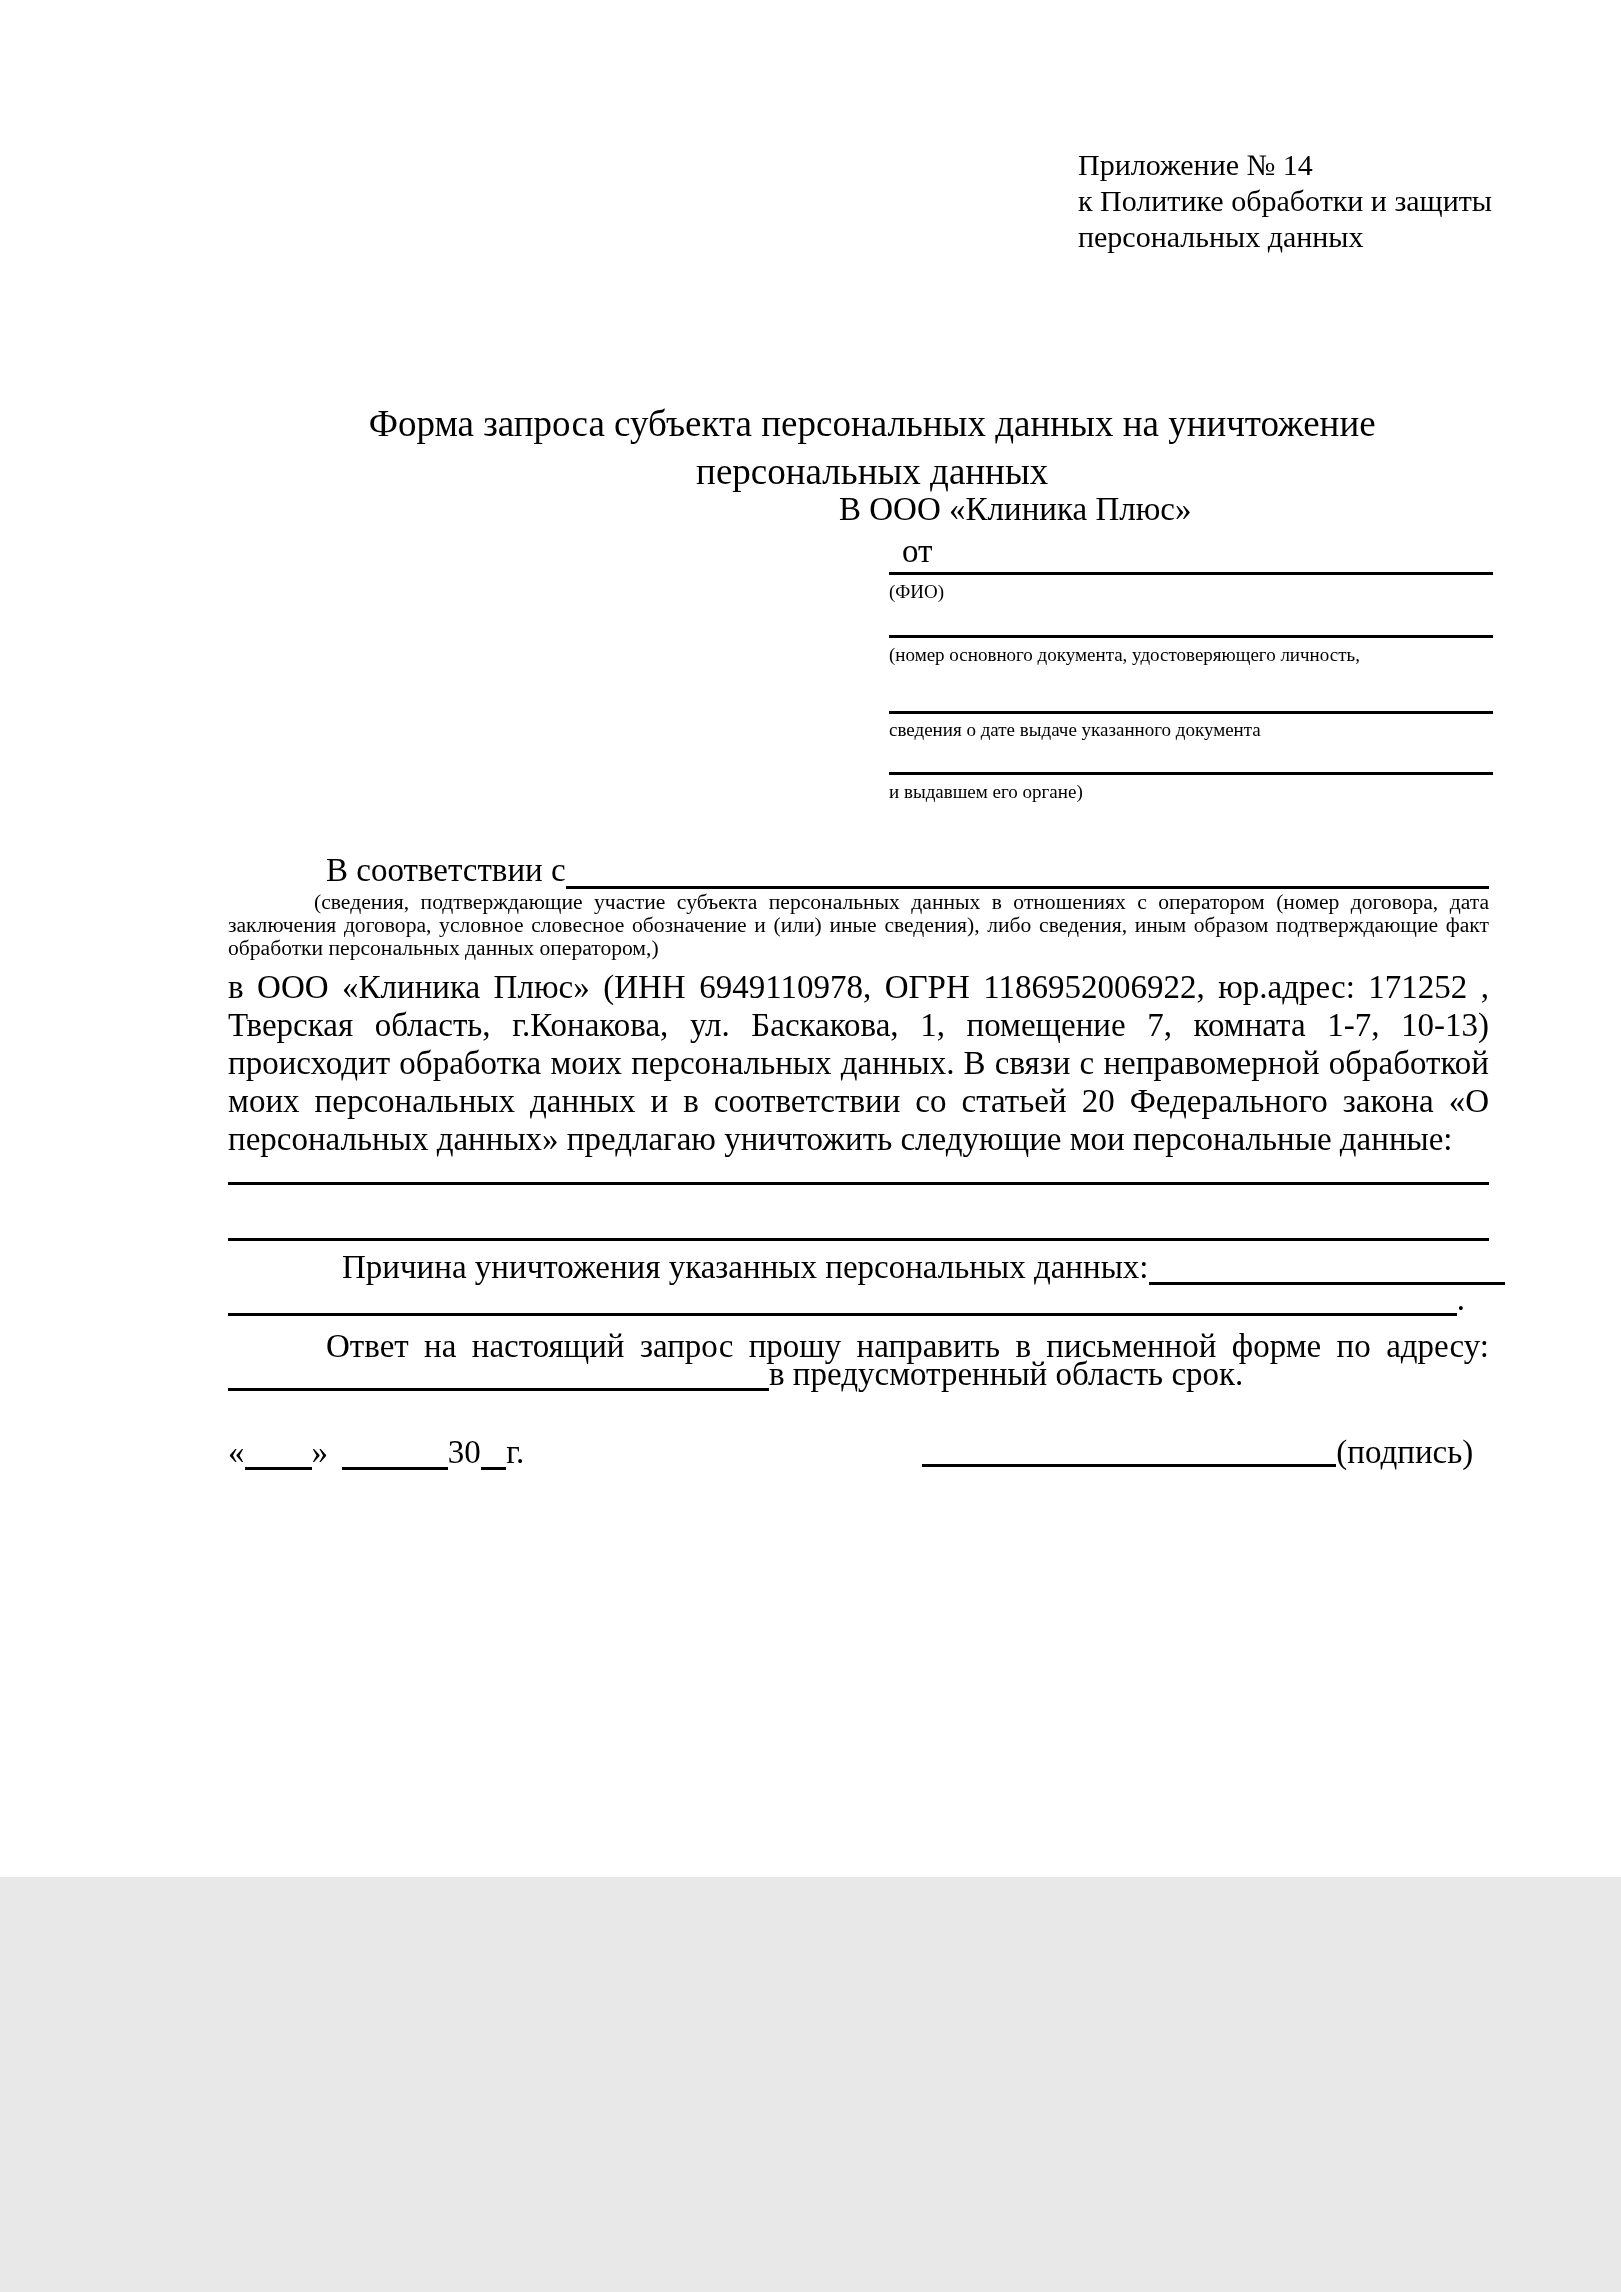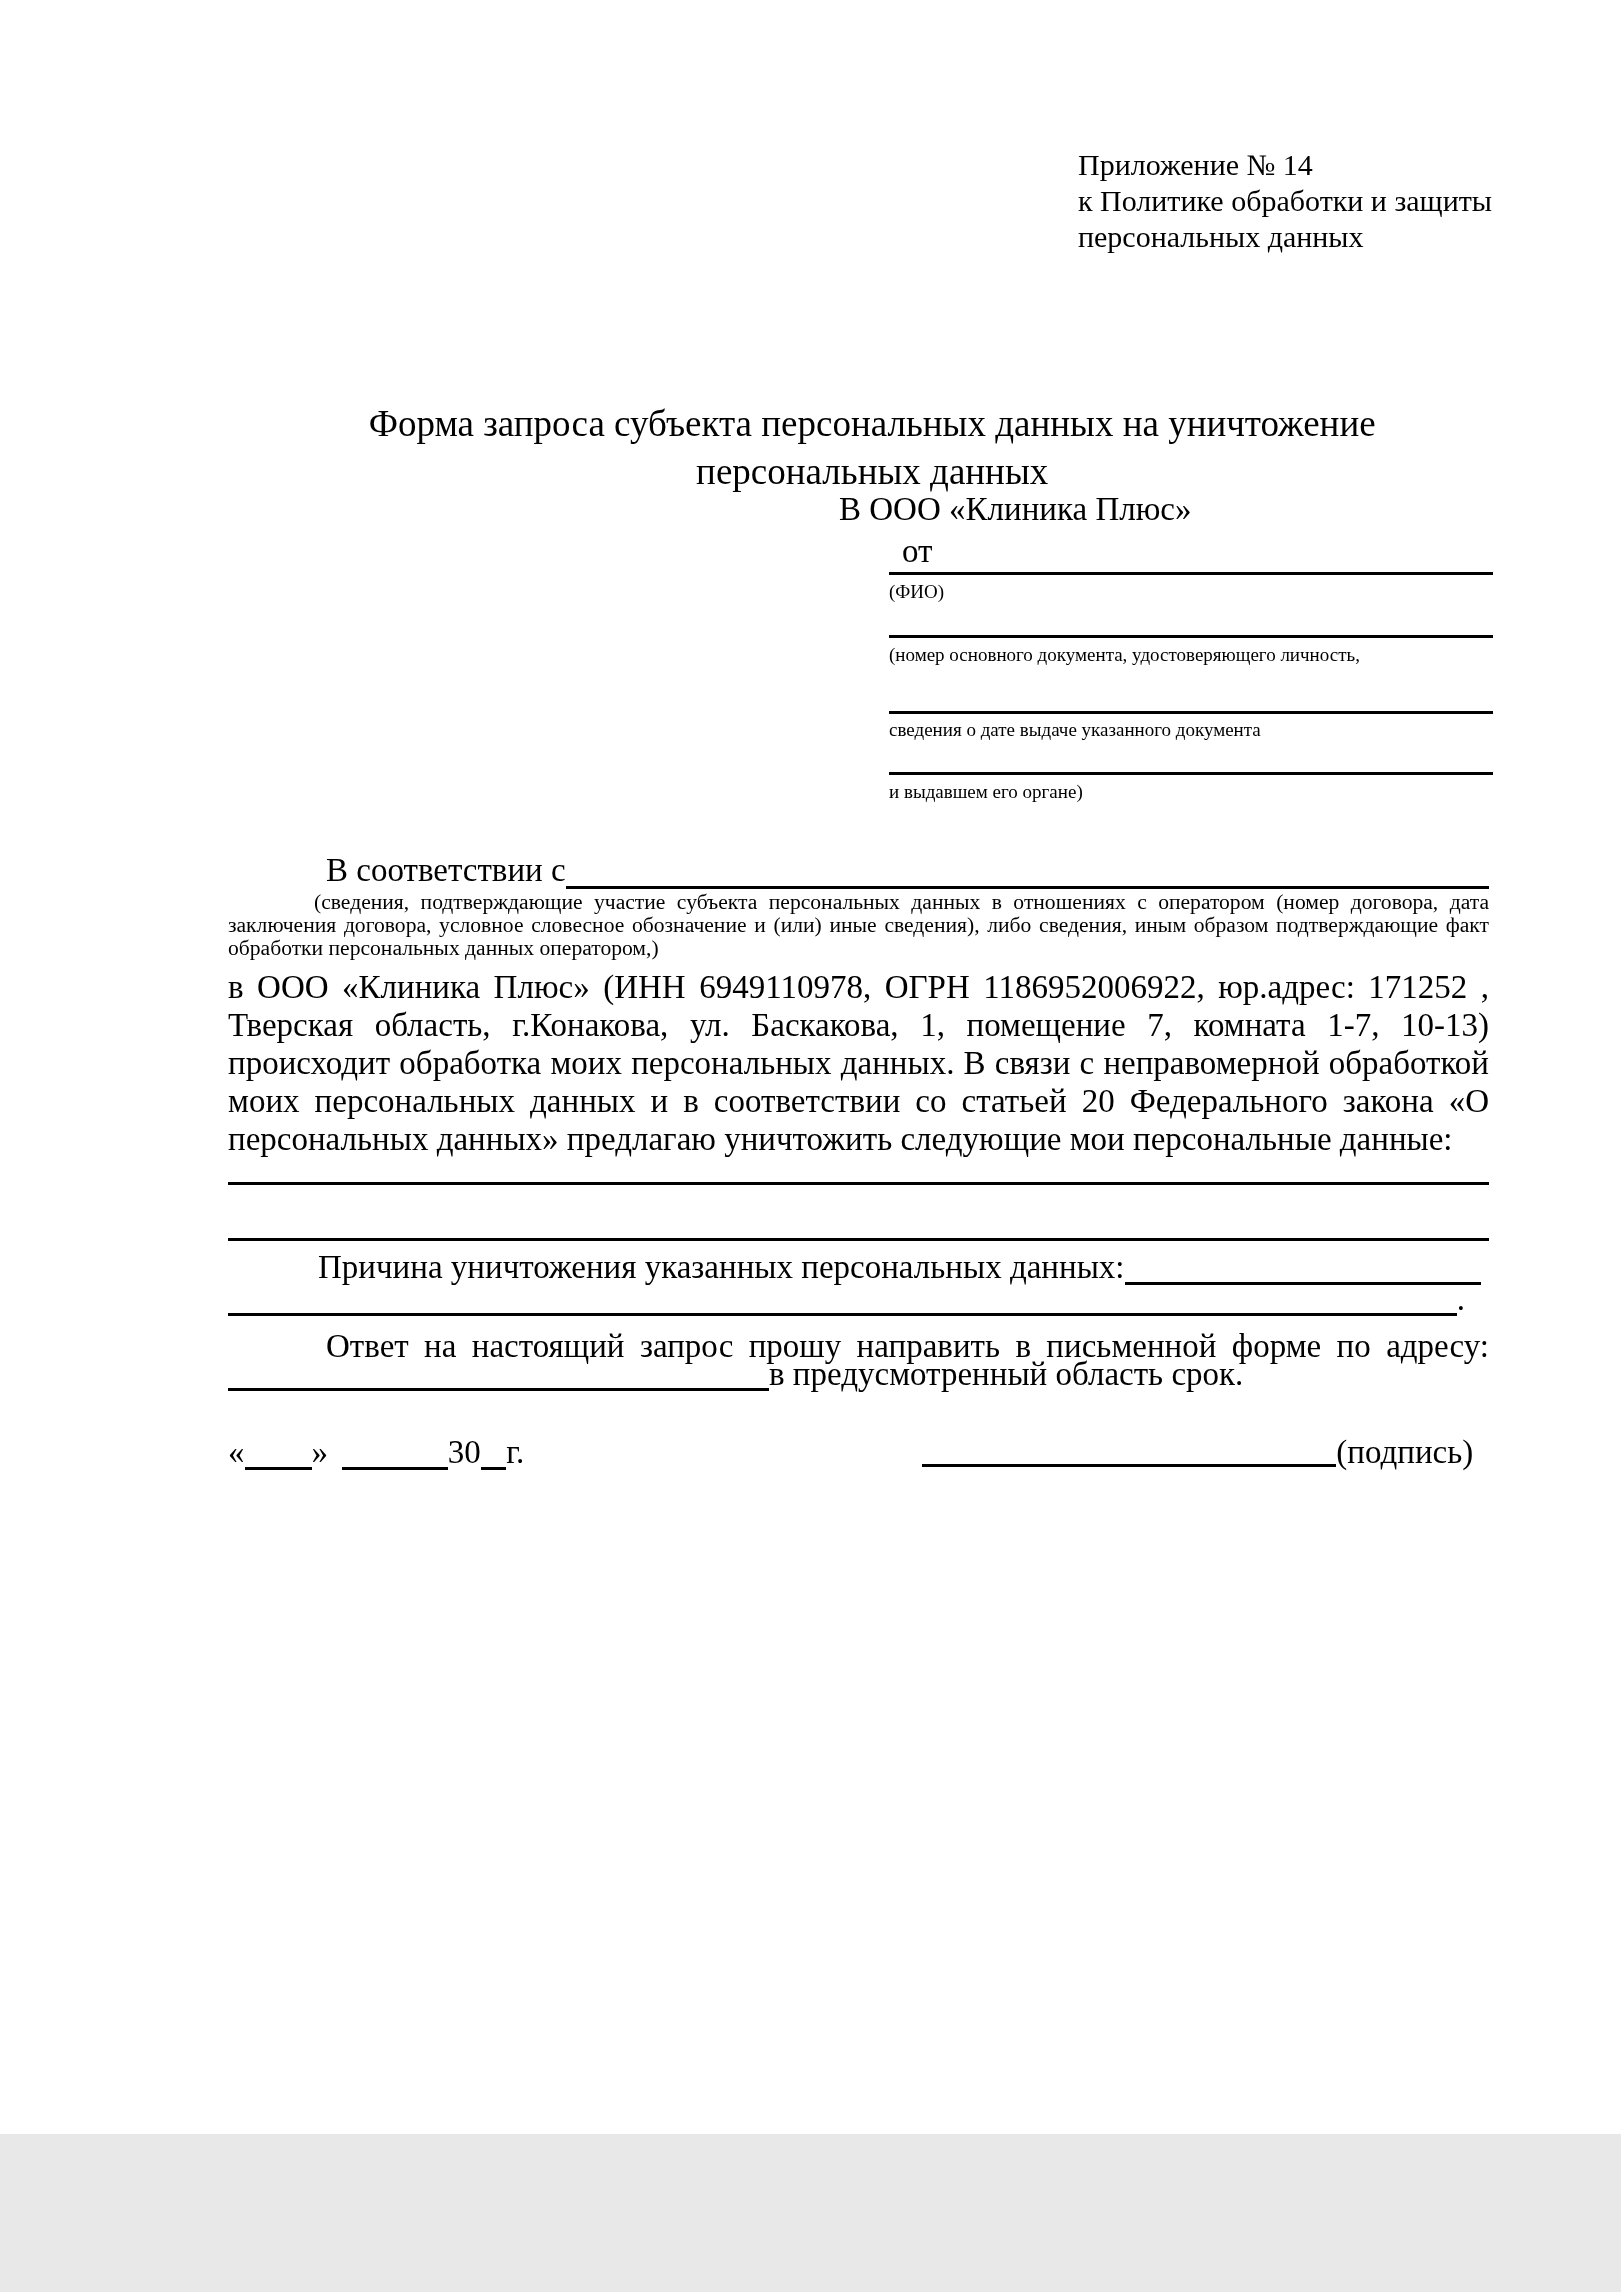--- a/index.html
+++ b/index.html
@@ -1,18 +1,18 @@
 <!DOCTYPE html>
 <html lang="ru"><head>
 <meta charset="utf-8">
 <style>
   html,body{margin:0;padding:0;background:#e8e8e8;}
   .page{
     position:relative;
-    width:1621px;height:2134px;
+    width:1621px;height:1877px;
     background:#ffffff;
     color:#000;
     font-family:"Liberation Serif","DejaVu Serif",serif;
     overflow:hidden;
   }
   .abs{position:absolute;}
   
   .header-block{left:1078px;top:147px;width:451px;font-size:30px;line-height:36px;}
   
   .title{left:228px;top:400px;width:1261px;padding-left:27.4px;box-sizing:border-box;
@@ -28,21 +28,21 @@
   .accordance .txt{white-space:nowrap;padding-left:98px;}
   .fill{flex:1 1 auto;border-bottom:3.9px solid #000;height:33px;}
   
   .note{left:228px;top:891px;width:1261px;font-size:21.6px;line-height:23px;
         text-align:justify;text-indent:86px;}
   
   .body-par{left:228px;top:968px;width:1261px;font-size:33px;line-height:38px;text-align:justify;}
   
   .blankline{left:228px;width:1261px;height:0;border-bottom:3.9px solid #000;}
   
-  .reason{left:220px;top:1249px;width:1261px;display:flex;align-items:flex-end;font-size:33px;line-height:35px;}
+  .reason{left:244px;top:1249px;width:1261px;display:flex;align-items:flex-end;font-size:33px;line-height:35px;}
   .reason .txt{white-space:nowrap;padding-left:98px;}
   
   .tailrow{left:228px;top:1280px;width:1237px;display:flex;align-items:flex-end;font-size:33px;line-height:33px;}
   
   .response{left:228px;top:1328px;width:1261px;font-size:33px;line-height:37px;
             text-align:justify;text-align-last:justify;text-indent:98px;white-space:nowrap;}
   .address-row{left:228px;top:1358px;width:1261px;display:flex;align-items:flex-end;font-size:33px;line-height:33px;}
   .address-row .line{width:541px;border-bottom:3.9px solid #000;height:29px;flex:0 0 auto;}
   
   .datesig{left:228px;top:1435px;width:1261px;height:39px;font-size:33px;line-height:35px;}

